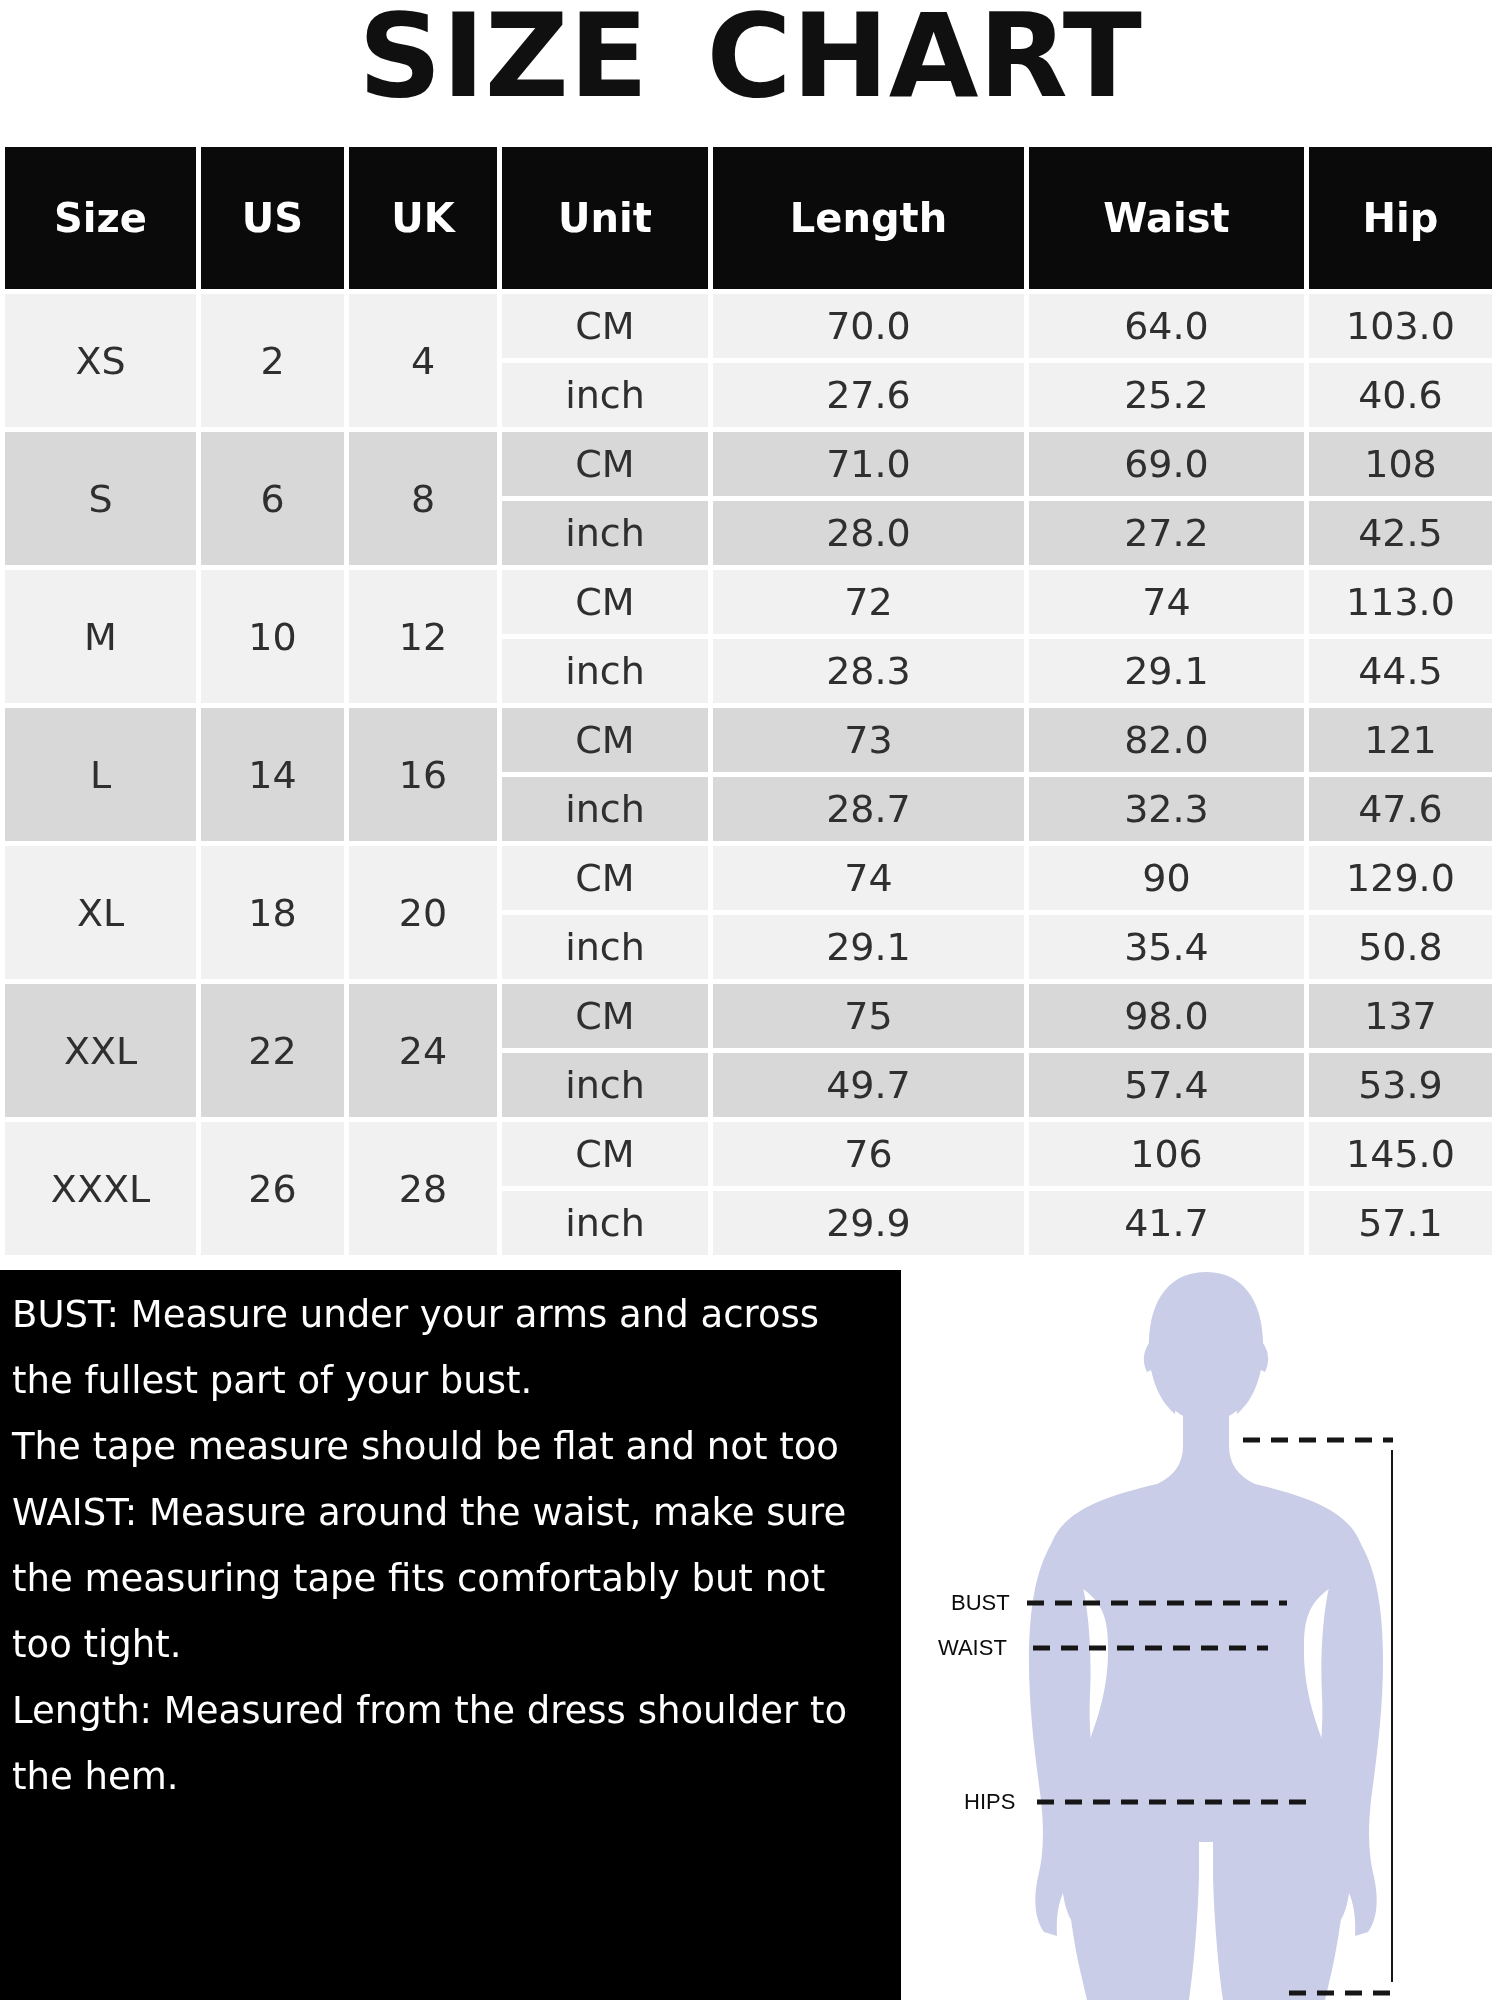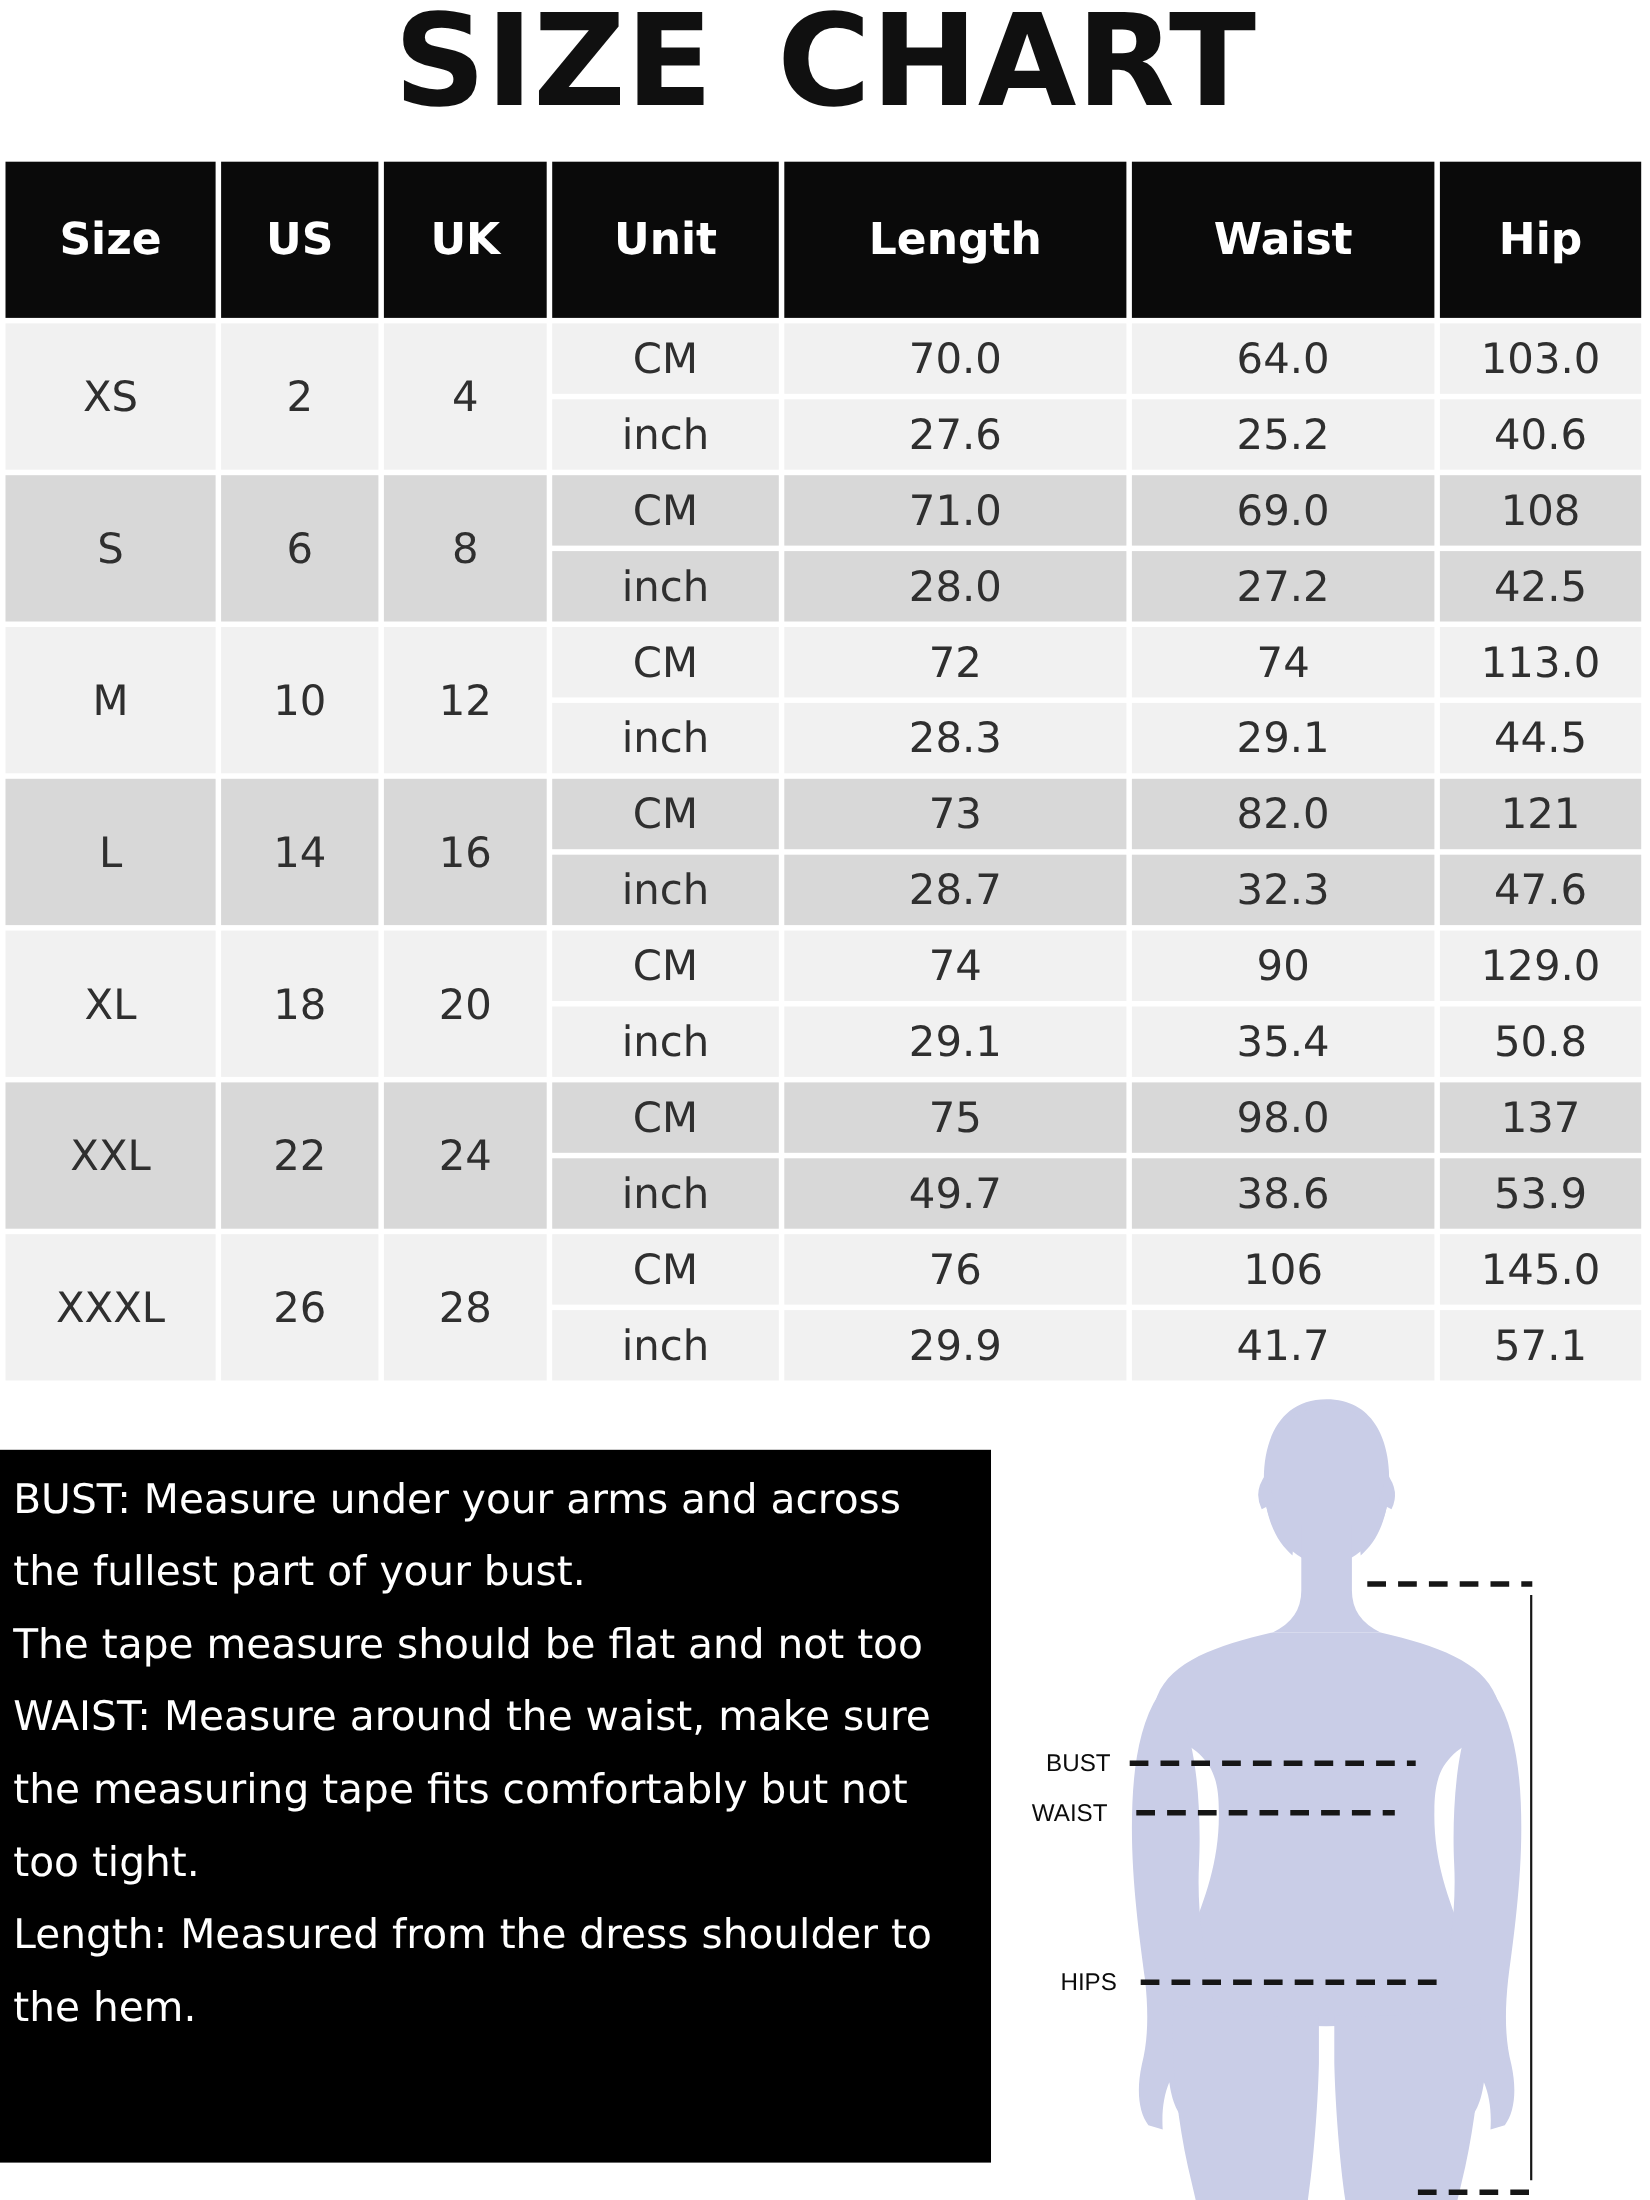--- a/index.html
+++ b/index.html
@@ -30,24 +30,23 @@
     background:var(--header-bg);color:#ffffff;font-weight:700;font-size:40px;
     height:142px;text-align:center;vertical-align:middle;padding:0;margin-left:28px;
   }
   table.size-table td{
     height:64px;font-size:38px;text-align:center;vertical-align:middle;
     color:var(--text-dark);padding:0;font-weight:400;
   }
   tr.light td{background:var(--row-light);}
   tr.dark td{background:var(--row-dark);}
   .info-box{
-    position:absolute;left:0;top:1270px;width:901px;height:648px;
+    position:absolute;left:0;top:1270px;width:901px;height:730px;
     background:var(--info-bg);color:#ffffff;box-sizing:border-box;
     padding:12px 10px 0 12px;
-    margin-top:48px;
   }
   .info-box .line{
     font-size:37px;line-height:66px;white-space:nowrap;font-weight:400;
   }
   .diagram{
     position:absolute;left:901px;top:1270px;width:492px;height:730px;
     background:#ffffff;overflow:hidden;
   }
   .diagram svg{position:absolute;left:0;top:0;}
   .diag-label{
@@ -166,21 +165,21 @@
         <td rowspan="2">22</td>
         <td rowspan="2">24</td>
         <td>CM</td>
         <td>75</td>
         <td>98.0</td>
         <td>137</td>
       </tr>
       <tr class="dark">
         <td>inch</td>
         <td>49.7</td>
-        <td>38.6</td>
+        <td>57.4</td>
         <td>53.9</td>
       </tr>
       <tr class="light">
         <td rowspan="2">XXXL</td>
         <td rowspan="2">26</td>
         <td rowspan="2">28</td>
         <td>CM</td>
         <td>76</td>
         <td>106</td>
         <td>145.0</td>

